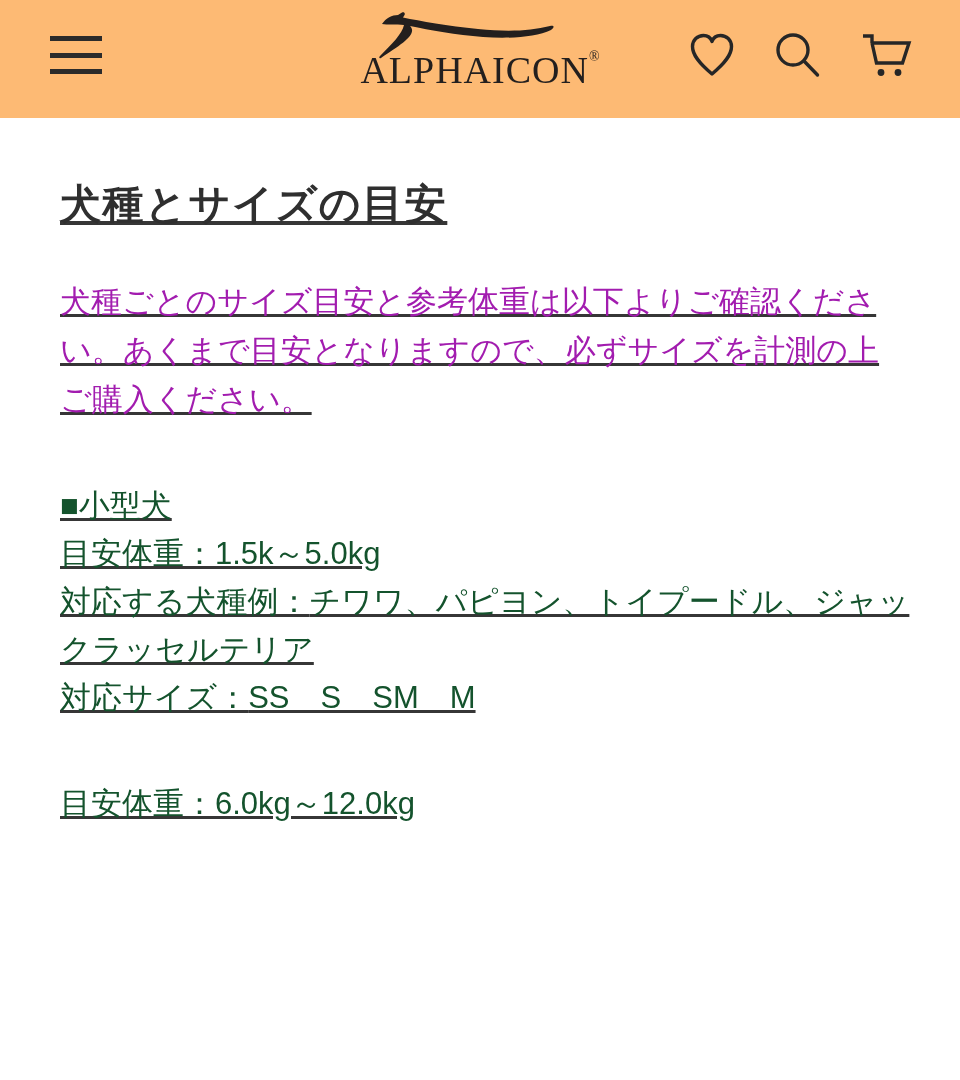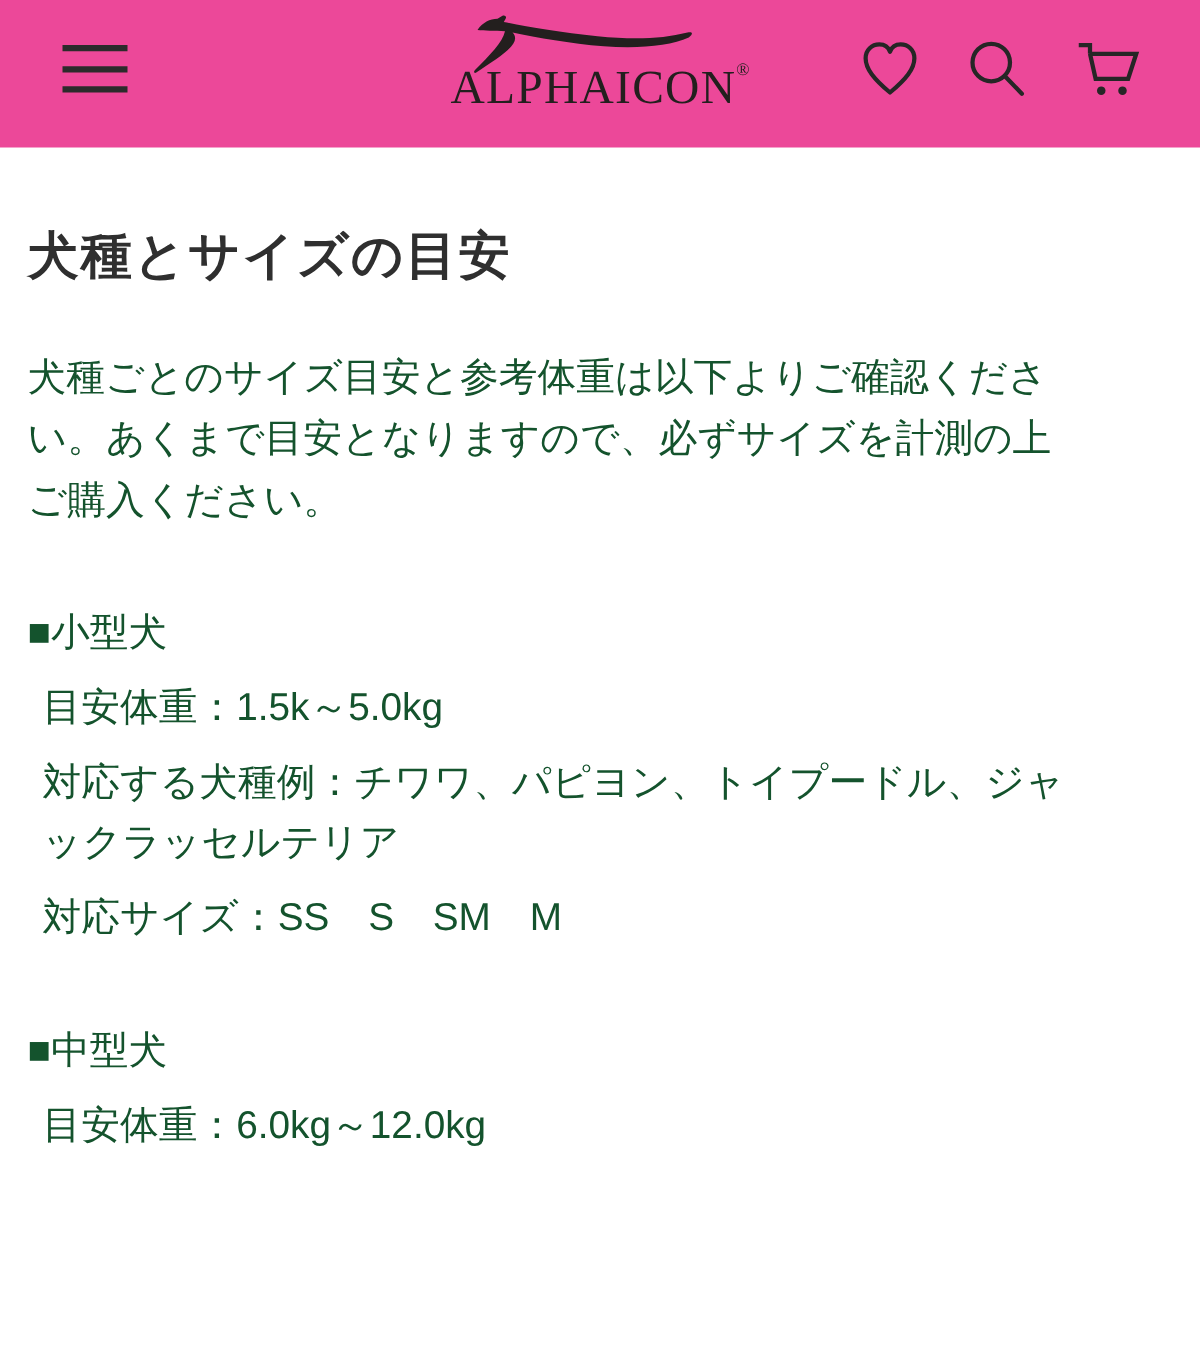--- a/index.html
+++ b/index.html
@@ -11,21 +11,21 @@
     background: #ffffff;
     font-family: "Liberation Sans", "DejaVu Sans", sans-serif;
     color: #363636;
     overflow: hidden;
   }
 
   
   header {
     position: relative;
     height: 118px;
-    background: #ec4899;
+    background: #fdba74;
   }
   .hamburger {
     position: absolute;
     left: 50px;
     top: 36px;
     width: 52px;
     height: 38px;
     background: none;
     border: none;
     padding: 0;
@@ -81,51 +81,52 @@
     background: none;
     border: none;
     padding: 0;
     cursor: pointer;
     display: block;
     line-height: 0;
   }
 
   
   main {
-    padding: 0 22px;
+    padding: 0 60px;
     width: 820px;
+    text-decoration: underline;
   }
   .page-title {
     margin: 62px 0 0 0;
     font-size: 41px;
     line-height: 49px;
     font-weight: 700;
     letter-spacing: 1.5px;
     color: #2f2f2f;
   }
   .intro {
     margin: 48px 0 0 0;
     font-size: 31px;
     line-height: 49px;
-    color: #14532d;
+    color: #a21caf;
     width: 850px;
   }
   .dog-section {
     margin: 58px 0 0 0;
     font-size: 31px;
     line-height: 48px;
     color: #14532d;
     width: 850px;
   }
   .section-heading {
     font-weight: 400;
     font-size: 31px;
     margin: 0;
   }
-  .spec-row { margin: 12px; }
+  .spec-row { margin: 0; }
 </style>
 </head>
 <body>
 
 <header>
   <button class="hamburger" aria-label="menu">
     <span></span>
     <span></span>
     <span></span>
   </button>
@@ -176,16 +177,15 @@
   <p class="intro">犬種ごとのサイズ目安と参考体重は以下よりご確認ください。あくまで目安となりますので、必ずサイズを計測の上ご購入ください。</p>
 
   <section class="dog-section">
     <div class="section-heading">■小型犬</div>
     <div class="spec-row"><span>目安体重：</span><span>1.5k～5.0kg</span></div>
     <div class="spec-row"><span>対応する犬種例：</span><span>チワワ、パピヨン、トイプードル、ジャックラッセルテリア</span></div>
     <div class="spec-row"><span>対応サイズ：</span><span>SS　S　SM　M</span></div>
   </section>
 
   <section class="dog-section">
-    <div class="section-heading">■中型犬</div>
     <div class="spec-row"><span>目安体重：</span><span>6.0kg～12.0kg</span></div>
   </section>
 </main>
 
 </body></html>

